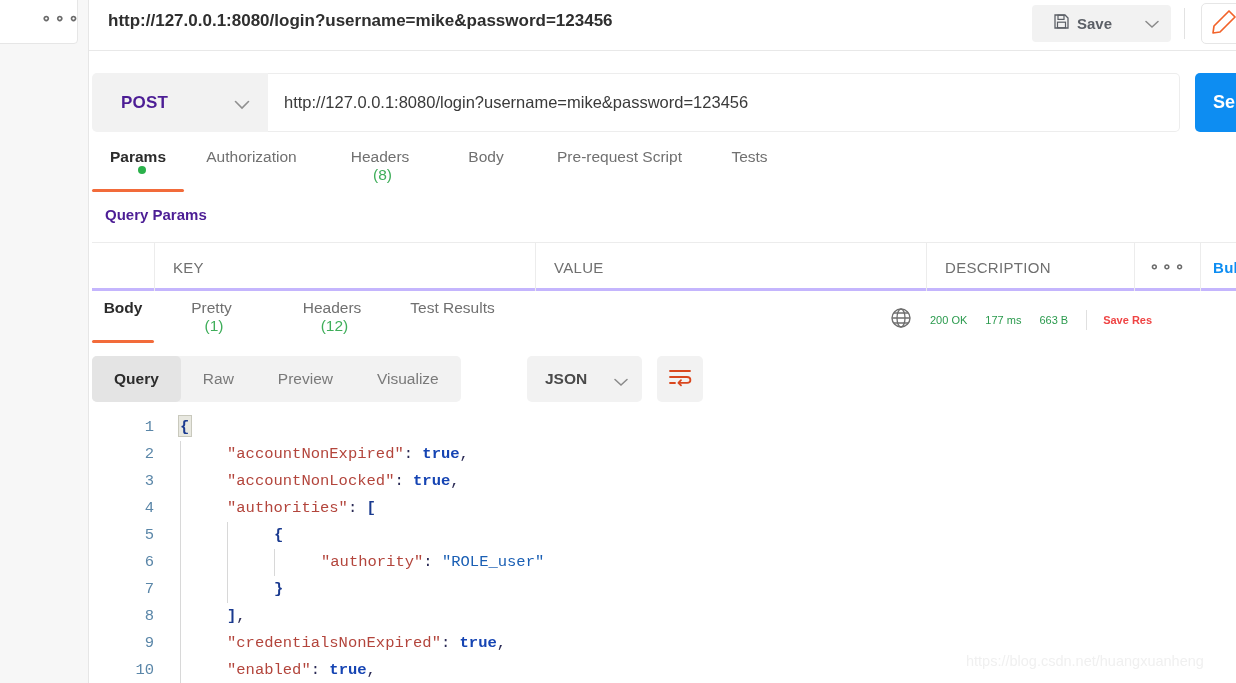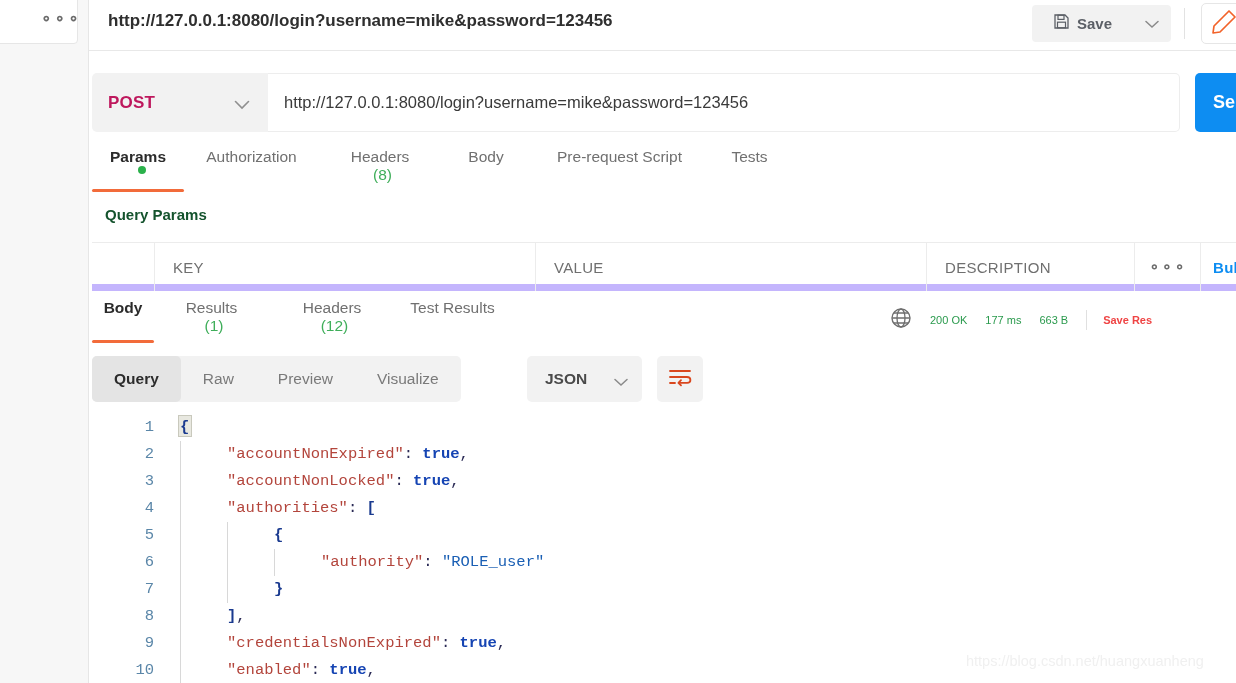--- a/index.html
+++ b/index.html
@@ -60,21 +60,21 @@
   }
 
   
   .url-row { position: absolute; left: 92px; top: 73px; width: 1144px; height: 59px; }
   .method-box {
     position: absolute; left: 0; top: 0; width: 176px; height: 59px;
     background: #f2f2f2; border-radius: 5px 0 0 5px;
     display: flex; align-items: center; cursor: pointer;
   }
   .method-box .mlbl {
-    margin-left: 16px; font-size: 17px; font-weight: 700; color: #be185d; letter-spacing: .2px;
+    margin-left: 29px; font-size: 17px; font-weight: 700; color: #4c1d95; letter-spacing: .2px;
   }
   .method-caret { position: absolute; right: 18px; top: 23px; }
   .url-input {
     position: absolute; left: 176px; top: 0; width: 912px; height: 59px;
     background: #ffffff; border: 1px solid #ededed; border-left: none;
     border-radius: 0 5px 5px 0;
     display: flex; align-items: center;
   }
   .url-input .utxt {
     margin-left: 16px; font-size: 16.5px; color: #3a3a3a; white-space: nowrap;
@@ -104,25 +104,25 @@
     width: 8px; height: 8px; border-radius: 50%; background: #2bb14b; margin-left: 8px;
   }
   .rtab .rt-underline {
     position: absolute; left: 0; right: 0; bottom: -2px; height: 3px;
     background: #f26b3a; border-radius: 2px;
   }
 
   
   .qp-label {
     position: absolute; left: 105px; top: 206px;
-    font-size: 15px; font-weight: 700; color: #14532d;
+    font-size: 15px; font-weight: 700; color: #4c1d95;
   }
   .qp-table {
     position: absolute; left: 92px; top: 242px; width: 1144px; height: 49px;
-    border-top: 1px solid #ececec; border-bottom: 7px solid #c4b5fd;
+    border-top: 1px solid #ececec; border-bottom: 3px solid #c4b5fd;
     display: flex;
   }
   .qp-cell {
     height: 48px; display: flex; align-items: center;
     border-right: 1px solid #ececec; font-size: 15px; color: #6f6f6f;
     letter-spacing: .3px;
   }
   .qp-cell .ctxt { margin-left: 18px; }
   .qp-c0 { width: 63px; }
   .qp-c1 { width: 381px; }
@@ -311,21 +311,21 @@
       <span class="ctxt">Bulk Edit</span>
     </div>
   </div>
 
   <div class="resp-tabs" id="resp-tabs">
       <div class="rtab active" style="width: 62px;">
         <span class="rt-label">Body</span>
         <span class="rt-underline"></span>
       </div>
       <div class="rtab" style="width: 115px;">
-        <span class="rt-label">Results</span>
+        <span class="rt-label">Pretty</span>
         <span class="rt-count">(1)</span>
       </div>
       <div class="rtab" style="width: 126px;">
         <span class="rt-label">Headers</span>
         <span class="rt-count">(12)</span>
       </div>
       <div class="rtab" style="width: 115px;">
         <span class="rt-label">Test Results</span>
       </div>
     </div>

